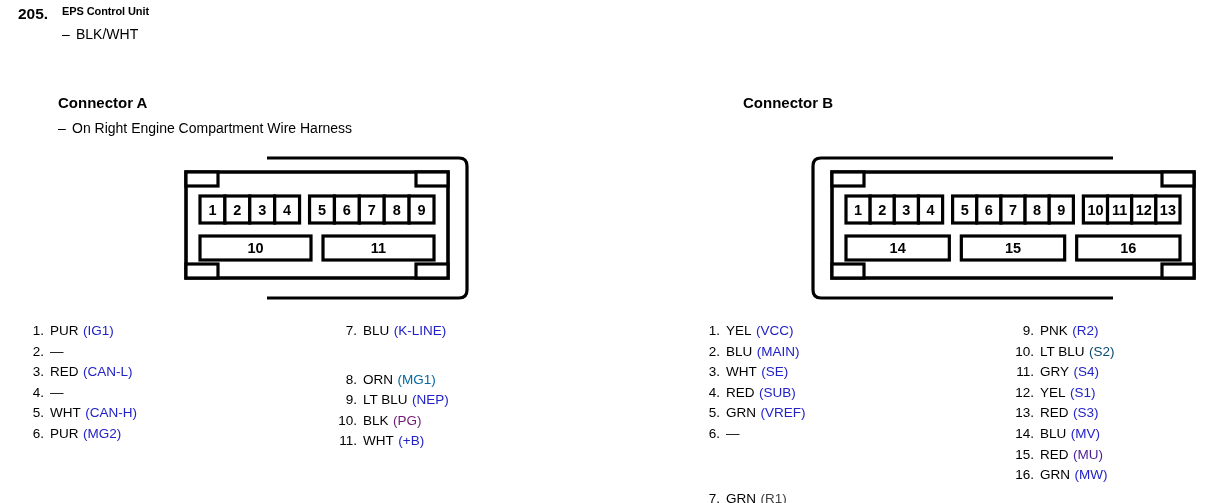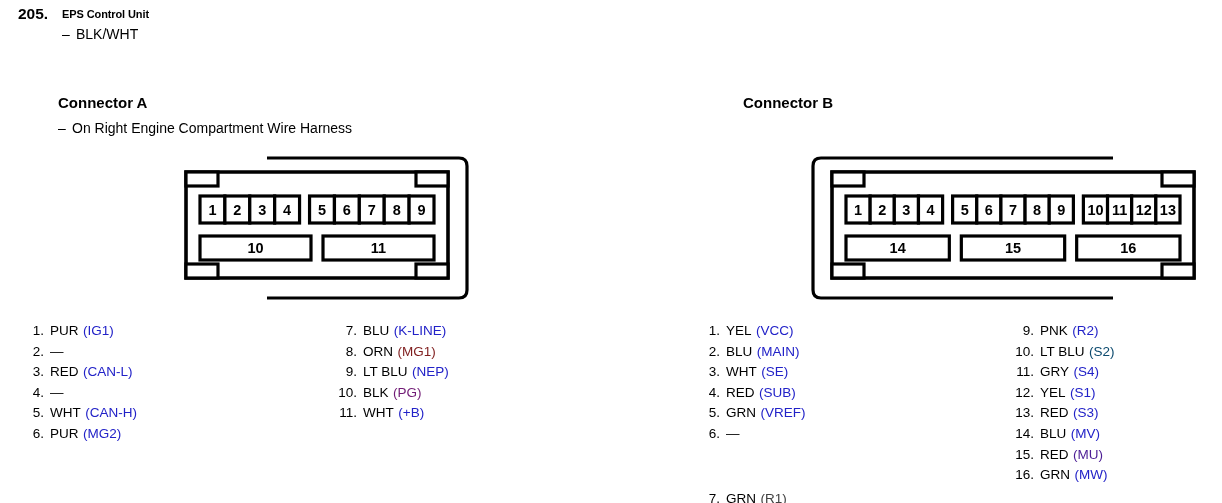--- a/index.html
+++ b/index.html
@@ -18,21 +18,21 @@
 
   
   .doc-header {
     position: absolute;
     left: 18px;
     top: 5px;
     width: 600px;
   }
   .title-row {
     display: flex;
-    align-items: center;
+    align-items: flex-start;
   }
   .title-num {
     font-size: 15.5px;
     font-weight: bold;
     width: 44px;
     flex: 0 0 44px;
   }
   .title-text {
     font-size: 11px;
     font-weight: bold;
@@ -205,21 +205,21 @@
 
   <div class="pin-col" style="left:333px; top:321px;" id="a-pins-right">
       <div class="pin-row">
         <span class="pin-num w2">7.</span>
         <span class="pin-color">BLU</span>
         <span class="pin-signal" style="color: rgb(34, 34, 200);">(K-LINE)</span>
       </div>
       <div class="pin-row">
         <span class="pin-num w2">8.</span>
         <span class="pin-color">ORN</span>
-        <span class="pin-signal" style="color: #7f1d1d;">(MG1)</span>
+        <span class="pin-signal" style="color: #0369a1; margin-top: 28px;">(MG1)</span>
       </div>
       <div class="pin-row">
         <span class="pin-num w2">9.</span>
         <span class="pin-color">LT BLU</span>
         <span class="pin-signal" style="color: rgb(34, 34, 200);">(NEP)</span>
       </div>
       <div class="pin-row">
         <span class="pin-num w2">10.</span>
         <span class="pin-color">BLK</span>
         <span class="pin-signal" style="color: #701a75;">(PG)</span>

